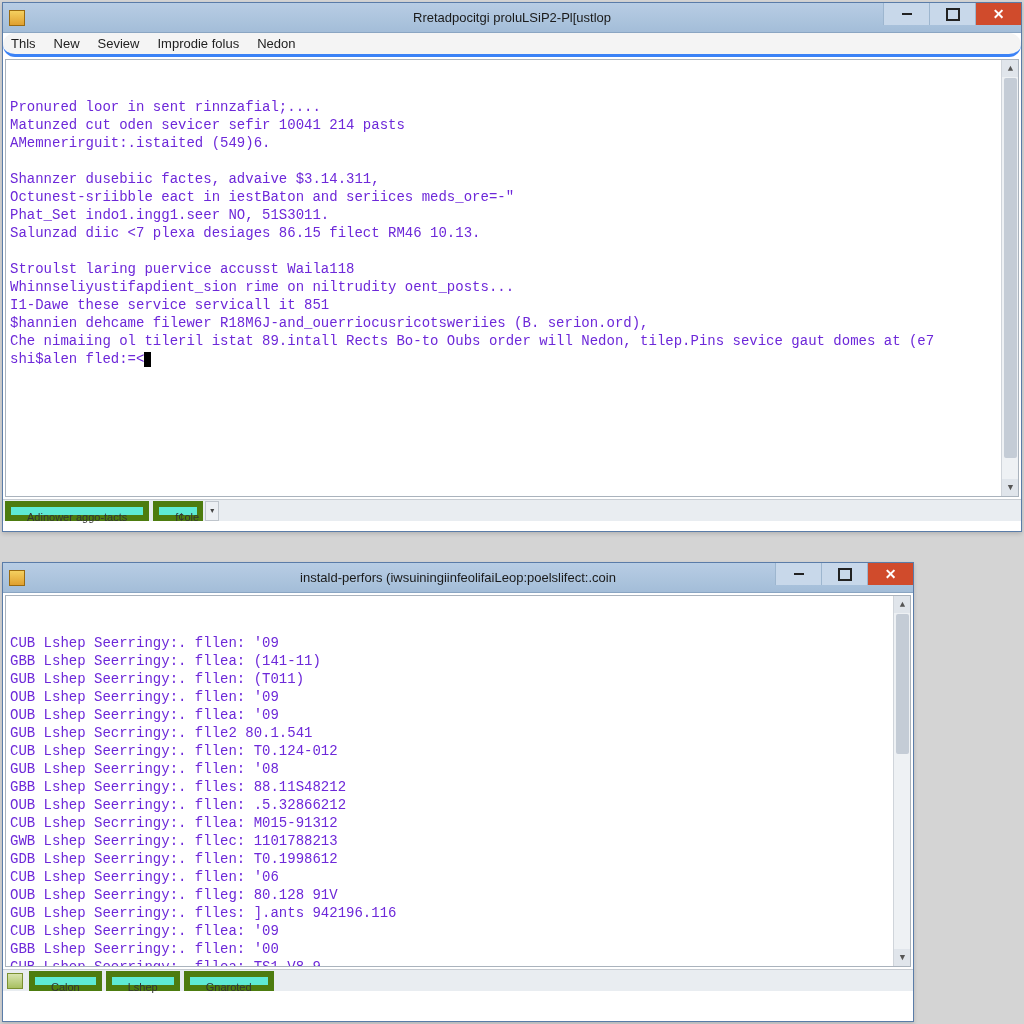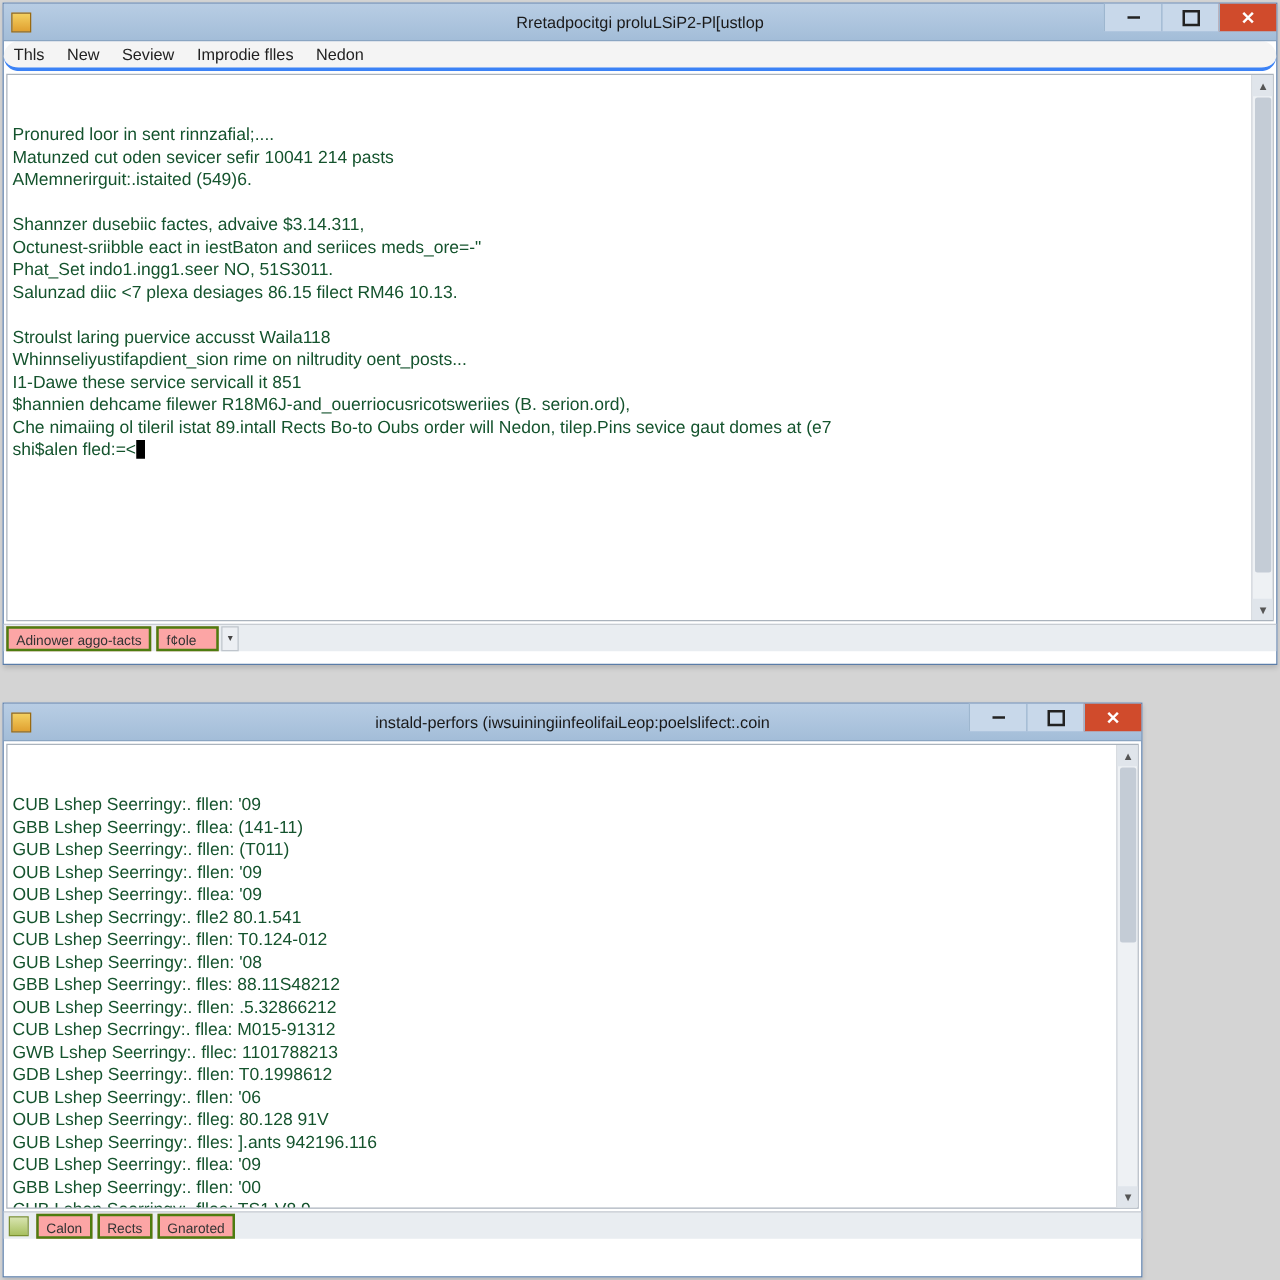--- a/index.html
+++ b/index.html
@@ -79,24 +79,24 @@
     color: #222;
     border-radius: 12px;
   }
   .menubar span { cursor: default; }
   .textarea {
     position: relative;
     background: #fff;
     border: 1px solid #aab3bd;
     margin: 2px;
     overflow: hidden;
-    font-family: Liberation Sans, sans-serif;
+    font-family: Liberation Mono, monospace;
     font-size: 14px;
     line-height: 18px;
-    color: #14532d;
+    color: #6d28d9;
     white-space: pre;
   }
   .win1 .textarea { height: 438px; }
   .win2 .textarea { height: 372px; }
   .textcontent {
     padding: 2px 4px;
   }
   .cursor {
     display: inline-block;
     width: 7px; height: 15px;
@@ -130,25 +130,25 @@
   .statusbar {
     height: 22px;
     background: #e9edf1;
     border-top: 1px solid #c7ccd2;
     display: flex;
     align-items: center;
     font-size: 11px;
     color: #333;
   }
   .statusbar .cell {
-    padding: 0 6px;
+    padding: 0 16px;
     height: 20px;
     line-height: 20px;
-    border: 2px solid #4d7c0f;
-    background: #fca5a5;
+    border: 6px solid #4d7c0f;
+    background: #5eead4;
     margin: 0 2px;
   }
   .statusbar .cell.small { width: 50px; }
   .statusbar .dropbtn {
     width: 14px; height: 20px;
     border: 1px solid #bfc5cc;
     background: #eceff3;
     display: flex; align-items: center; justify-content: center;
     font-size: 8px; color: #444;
   }
@@ -169,21 +169,21 @@
     <div class="winbtns">
       <div class="winbtn min"></div>
       <div class="winbtn max"></div>
       <div class="winbtn close">✕</div>
     </div>
   </div>
   <div class="menubar">
     <span>Thls</span>
     <span>New</span>
     <span>Seview</span>
-    <span>Improdie flles</span>
+    <span>Improdie folus</span>
     <span>Nedon</span>
   </div>
   <div class="textarea">
     <div class="textcontent" id="text1">Pronured loor in sent rinnzafial;....
 Matunzed cut oden sevicer sefir 10041 214 pasts
 AMemnerirguit:.istaited (549)6.
 
 Shannzer dusebiic factes, advaive $3.14.311,
 Octunest-sriibble eact in iestBaton and seriices meds_ore=-"
 Phat_Set indo1.ingg1.seer NO, 51S3011.
@@ -242,16 +242,16 @@
 ABB Lshep Secrringy:. fllen 20*14r 823426112</div>
     <div class="vscroll">
       <div class="arrow up"></div>
       <div class="thumb" style="top:18px;height:140px"></div>
       <div class="arrow down"></div>
     </div>
   </div>
   <div class="statusbar">
     <div class="icon16"></div>
     <div class="cell">Calon</div>
-    <div class="cell">Rects</div>
+    <div class="cell">Lshep</div>
     <div class="cell">Gnaroted</div>
   </div>
 </div>
 
 </body></html>

